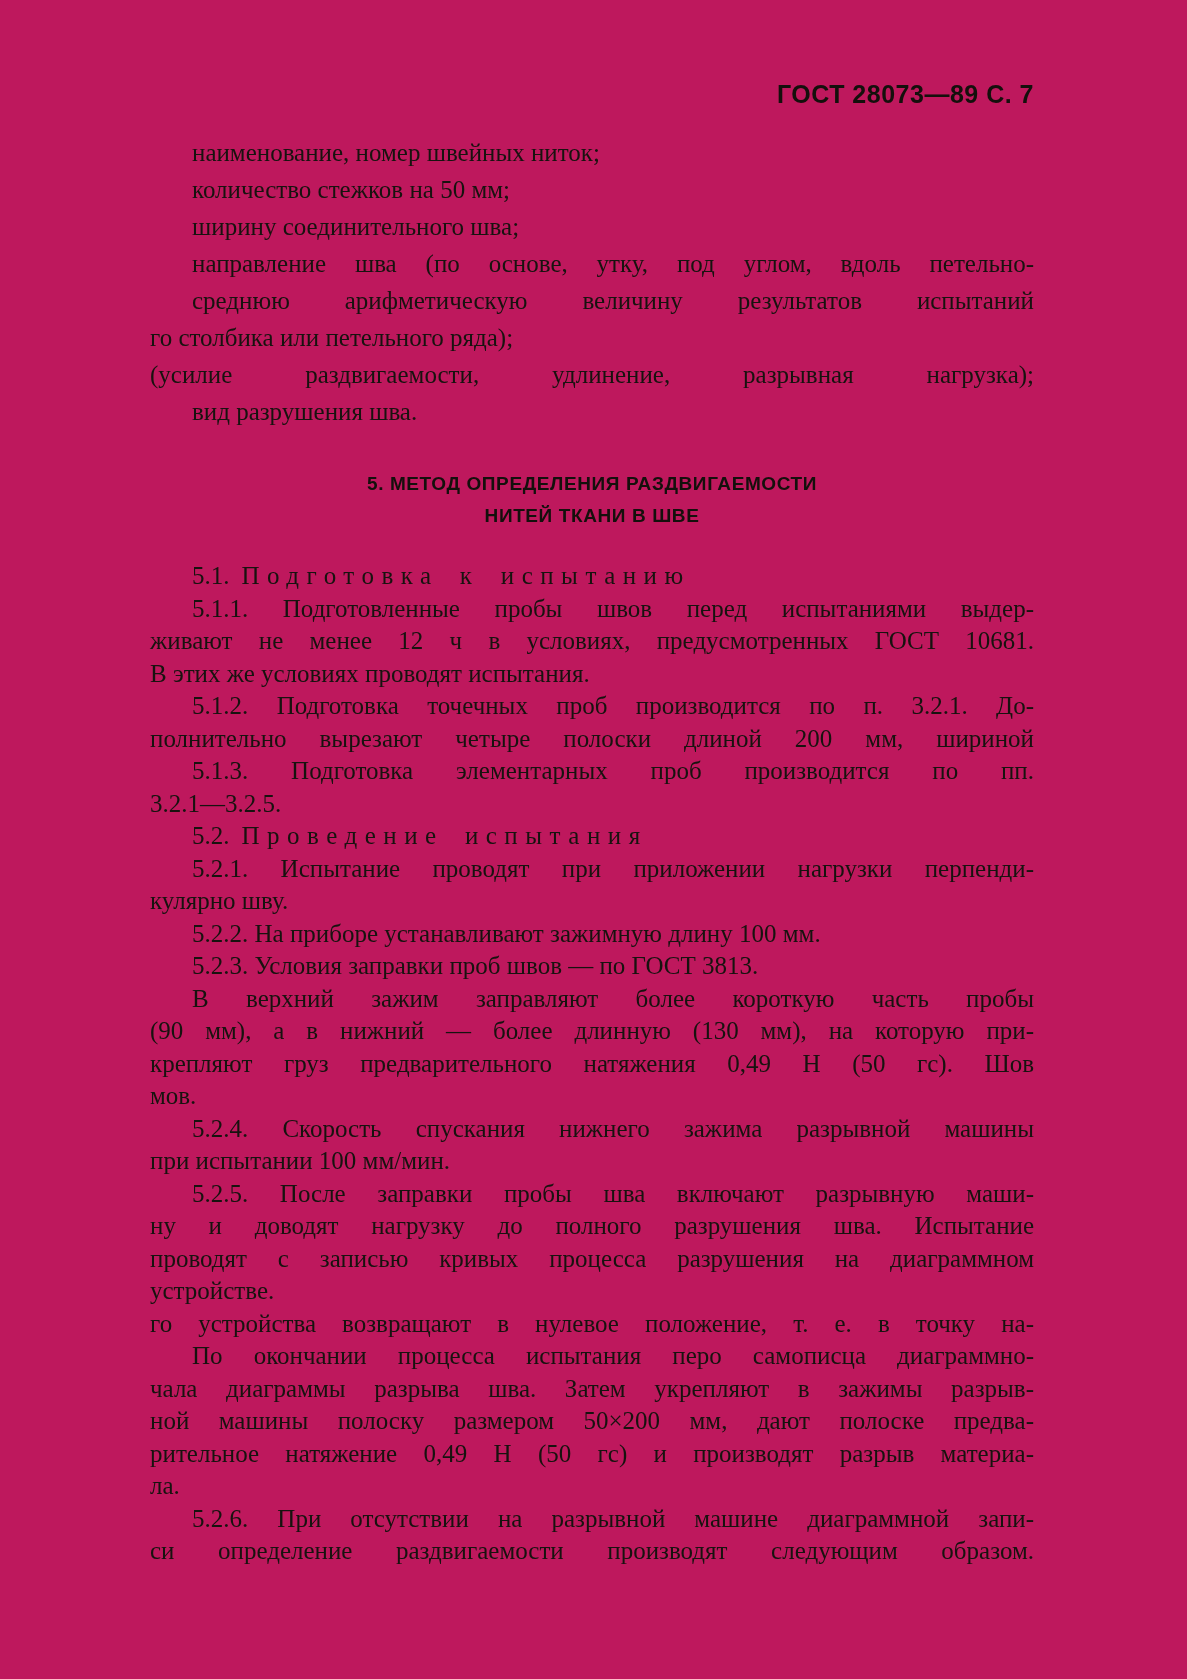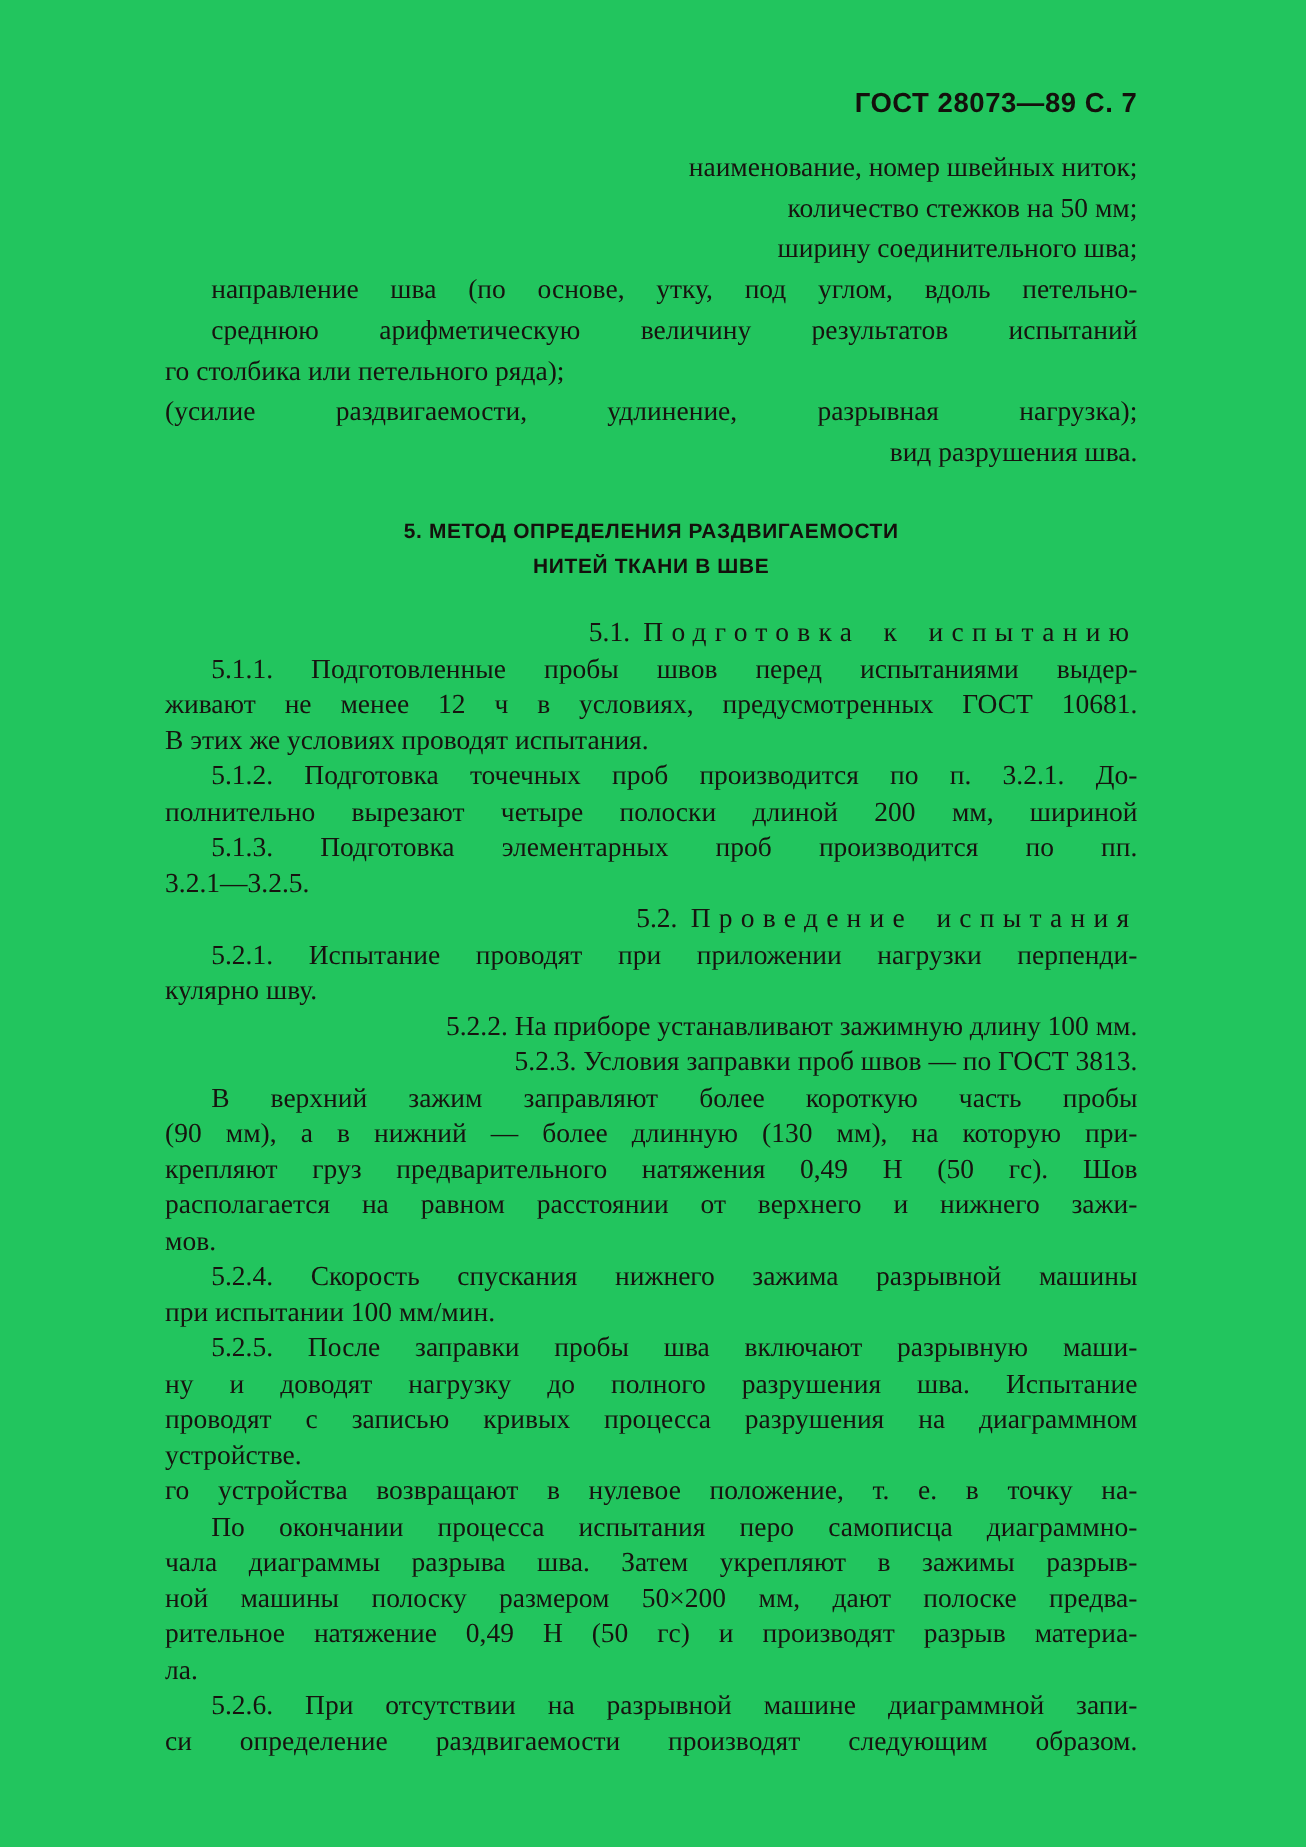--- a/index.html
+++ b/index.html
@@ -4,21 +4,21 @@
 <style>
   html, body {
     margin: 0;
     padding: 0;
     background: #ffffff;
   }
   .page {
     position: relative;
     width: 1187px;
     height: 1679px;
-    background: #22c55e;
+    background: #be185d;
     color: #16120e;
     overflow: hidden;
   }
   .doc-header {
     position: absolute;
     top: 80px;
     left: 150px;
     width: 884px;
     text-align: right;
     font-family: "Liberation Sans", sans-serif;
@@ -39,21 +39,20 @@
   }
   .line {
     min-height: 32.5px;
   }
   .line.intro {
     line-height: 37px;
     min-height: 37px;
   }
   .line.indent {
     text-indent: 42px;
-    text-align: right;
   }
   .line.just {
     text-align: justify;
     text-align-last: justify;
   }
   .sec-heading {
     font-family: "Liberation Sans", sans-serif;
     font-weight: 700;
     font-size: 19px;
     line-height: 32px;
@@ -95,21 +94,20 @@
       <div class="line just indent">5.1.3. Подготовка элементарных проб производится по пп.</div>
       <div class="line">3.2.1—3.2.5.</div>
       <div class="line indent"><span>5.2.</span><span class="sp-text">Проведение испытания</span></div>
       <div class="line just indent">5.2.1. Испытание проводят при приложении нагрузки перпенди-</div>
       <div class="line">кулярно шву.</div>
       <div class="line indent">5.2.2. На приборе устанавливают зажимную длину 100 мм.</div>
       <div class="line indent">5.2.3. Условия заправки проб швов — по ГОСТ 3813.</div>
       <div class="line just indent">В верхний зажим заправляют более короткую часть пробы</div>
       <div class="line just">(90 мм), а в нижний — более длинную (130 мм), на которую при-</div>
       <div class="line just">крепляют груз предварительного натяжения 0,49 Н (50 гс). Шов</div>
-      <div class="line just">располагается на равном расстоянии от верхнего и нижнего зажи-</div>
       <div class="line">мов.</div>
       <div class="line just indent">5.2.4. Скорость спускания нижнего зажима разрывной машины</div>
       <div class="line">при испытании 100 мм/мин.</div>
       <div class="line just indent">5.2.5. После заправки пробы шва включают разрывную маши-</div>
       <div class="line just">ну и доводят нагрузку до полного разрушения шва. Испытание</div>
       <div class="line just">проводят с записью кривых процесса разрушения на диаграммном</div>
       <div class="line">устройстве.</div>
       <div class="line just">го устройства возвращают в нулевое положение, т. е. в точку на-</div>
       <div class="line just indent">По окончании процесса испытания перо самописца диаграммно-</div>
       <div class="line just">чала диаграммы разрыва шва. Затем укрепляют в зажимы разрыв-</div>

